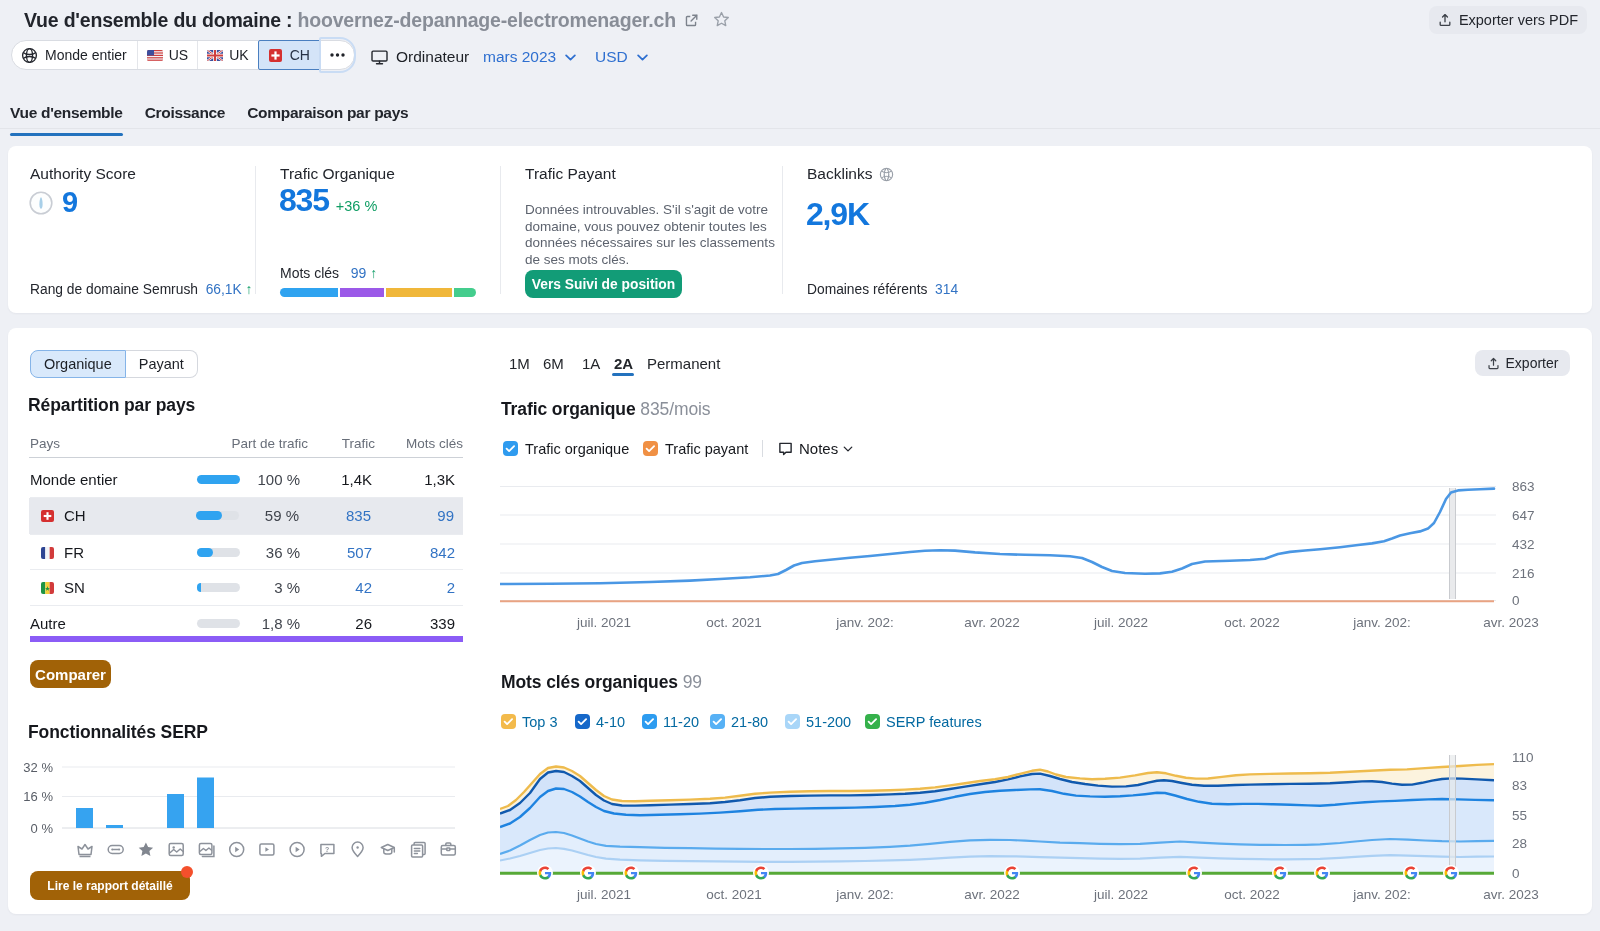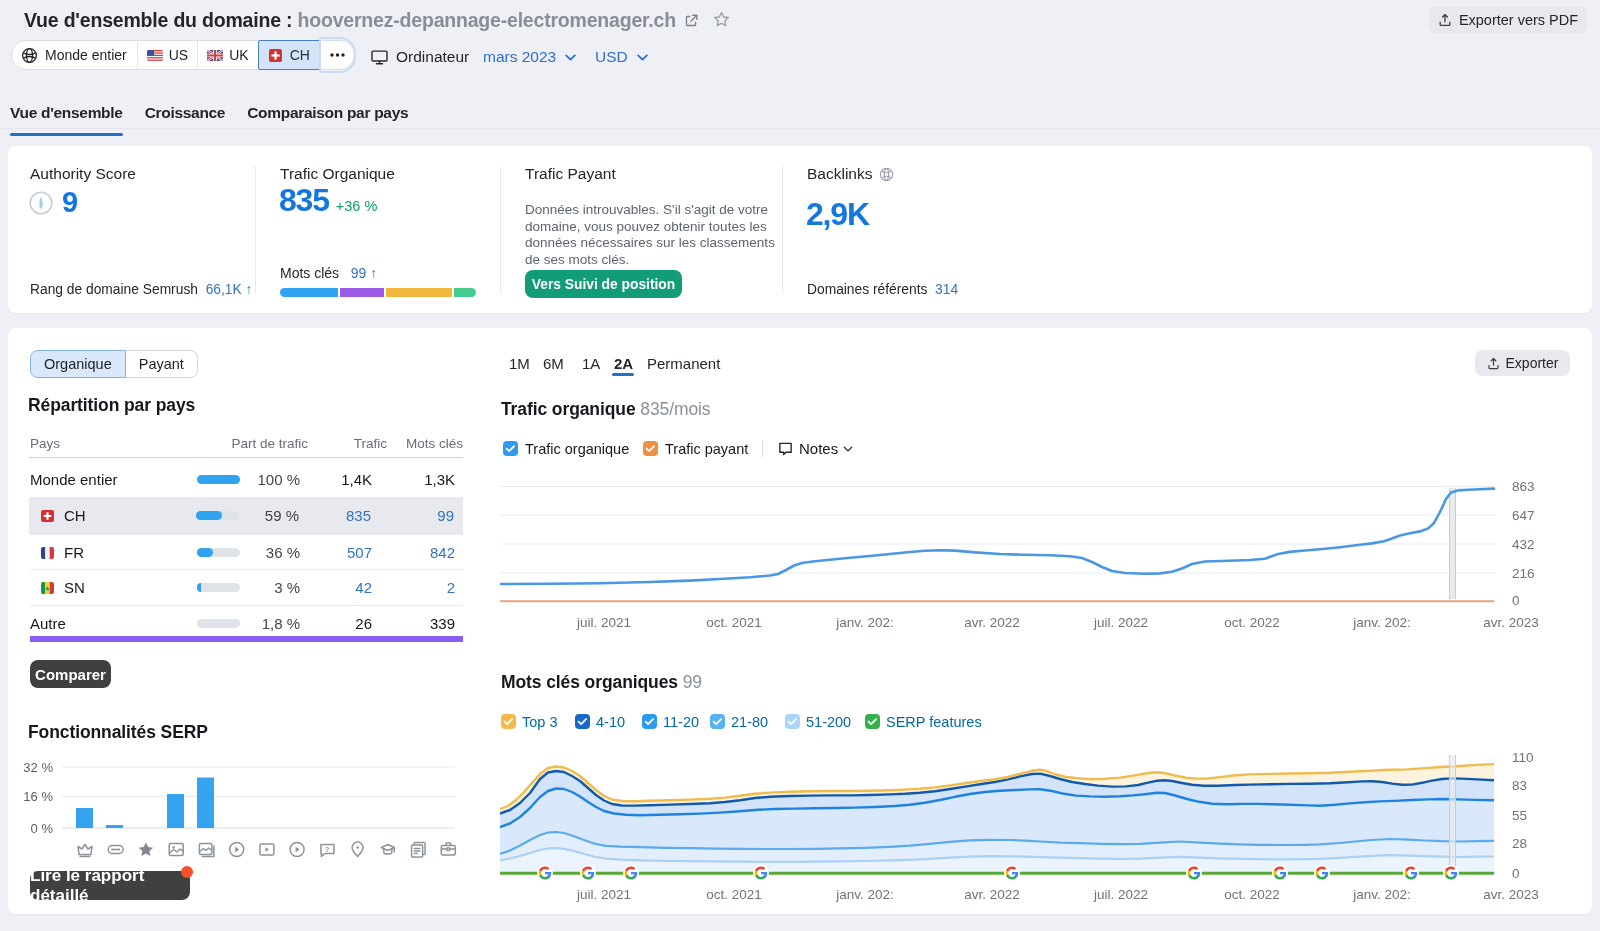--- a/index.html
+++ b/index.html
@@ -5,21 +5,21 @@
 <style>
 * { margin:0; padding:0; box-sizing:border-box; }
 html,body { width:1600px; height:931px; overflow:hidden; }
 body { font-family:"Liberation Sans", sans-serif; background:#eef0f5; position:relative; color:#1e2128; }
 .abs { position:absolute; }
 .card { position:absolute; background:#fff; border-radius:8px; box-shadow:0 1px 2px rgba(30,35,50,.05); }
 .ttl { font-size:15.5px; font-weight:400; color:#22252c; }
 .bignum { font-size:32px; font-weight:700; color:#1377dd; letter-spacing:-1.2px; }
 .grid { stroke:#e9ebef; stroke-width:1; }
 .axlbl { font-size:13.5px; fill:#6d727c; }
-.btn-blue { position:absolute; background:#404040; color:#fff; border-radius:8px; font-weight:700; font-size:15px; display:flex; align-items:center; justify-content:center; }
+.btn-blue { position:absolute; background:#a16207; color:#fff; border-radius:8px; font-weight:700; font-size:15px; display:flex; align-items:center; justify-content:center; }
 </style>
 </head>
 <body>
 
 <div class="abs" style="left:24px;top:9px;font-size:19.5px;font-weight:700;letter-spacing:-.2px;white-space:nowrap;">
  <span style="color:#22252c;">Vue d'ensemble du domaine : </span><span style="color:#888d97;">hoovernez-depannage-electromenager.ch</span>
  <svg width="13" height="13" viewBox="0 0 16 16" style="margin-left:4px;" fill="none" stroke="#7c828c" stroke-width="1.7">
       <path d="M6.5 3H2.8a1 1 0 0 0-1 1v9.2a1 1 0 0 0 1 1H12a1 1 0 0 0 1-1V9.5"></path>
       <path d="M9.5 1.5h5v5" stroke-linecap="round"></path>
       <path d="M14.2 1.8 7.5 8.5" stroke-linecap="round"></path>
@@ -159,21 +159,21 @@
 
  <div class="abs" style="left:22px;top:22px;display:flex;height:28px;font-size:14.5px;">
   <div style="display:flex;align-items:center;padding:0 13px;background:#d9e9fb;border:1px solid #85b4e8;border-radius:8px 0 0 8px;color:#1d2026;">Organique</div>
   <div style="display:flex;align-items:center;padding:0 13px;background:#fff;border:1px solid #d5d8de;border-left:none;border-radius:0 8px 8px 0;color:#1d2026;">Payant</div>
  </div>
  <div class="abs" style="left:20px;top:67px;font-size:17.5px;font-weight:700;color:#16181d;letter-spacing:-.1px;">Répartition par pays</div>
 
  <div class="abs" style="left:22px;top:108px;width:433px;font-size:13.5px;color:#686e79;">
   <span>Pays</span>
   <span style="position:absolute;right:155px;">Part de trafic</span>
-  <span style="position:absolute;right:76px;">Trafic</span>
+  <span style="position:absolute;right:88px;">Trafic</span>
   <span style="position:absolute;right:0;">Mots clés</span>
  </div>
  <div class="abs" style="left:21px;top:129px;width:434px;height:1px;background:#cdd1d7;"></div>
 
  <div class="abs" style="left:22px;top:134px;width:433px;height:36px;border-bottom:1px solid #eaecf0;font-size:15px;">
   <span style="position:absolute;left:0;top:9px;color:#16181d;">Monde entier</span>
   <div style="position:absolute;left:167px;top:13px;width:43px;height:9px;border-radius:5px;background:#2fa3f0;"></div>
   <span style="position:absolute;right:163px;top:9px;color:#41454d;">100&nbsp;%</span>
   <span style="position:absolute;right:91px;top:9px;color:#16181d;">1,4K</span>
   <span style="position:absolute;right:8px;top:9px;color:#16181d;">1,3K</span>
@@ -292,21 +292,21 @@
         <rect x="4.5" y="1.5" width="11" height="12" rx="1"></rect>
         <rect x="2" y="4" width="11" height="12" rx="1" fill="#fff"></rect>
         <path d="M4.8 7.5h5.4M4.8 10h5.4M4.8 12.5h3" stroke-linecap="round"></path>
       </g>
   <g transform="translate(362.8,0)">
         <rect x="1.5" y="4.5" width="14" height="9.5" rx="1.5"></rect>
         <path d="M6 4.5V3a1 1 0 0 1 1-1h3a1 1 0 0 1 1 1v1.5M1.5 8h5.5M10 8h5.5"></path>
         <rect x="7" y="7" width="3" height="2.5" rx=".5"></rect>
       </g>
  </svg>
- <div class="btn-blue" style="left:22px;top:543px;width:160px;height:29px;font-size:17px;">Lire le rapport détaillé</div>
+ <div class="btn-blue" style="left:22px;top:543px;width:160px;height:29px;font-size:12px;">Lire le rapport détaillé</div>
  <div class="abs" style="left:173px;top:538px;width:12px;height:12px;border-radius:50%;background:#f4502c;"></div>
 
  <div class="abs" style="left:501px;top:27px;display:flex;font-size:15px;color:#23262b;color:#23262b;">
   <div style="width:34px;">1M</div>
       <div style="width:39px;">6M</div>
       <div style="width:32px;">1A</div>
   <div style="width:33px;position:relative;font-weight:600;">2A<div style="position:absolute;left:-2px;top:18px;width:22px;height:3px;background:#2372be;border-radius:2px;"></div></div>
   <div>Permanent</div>
  </div>
  <div class="abs" style="left:1467px;top:22px;width:95px;height:26px;background:#e7e9ef;border-radius:8px;display:flex;align-items:center;justify-content:center;font-size:14px;font-weight:500;color:#23262d;">

